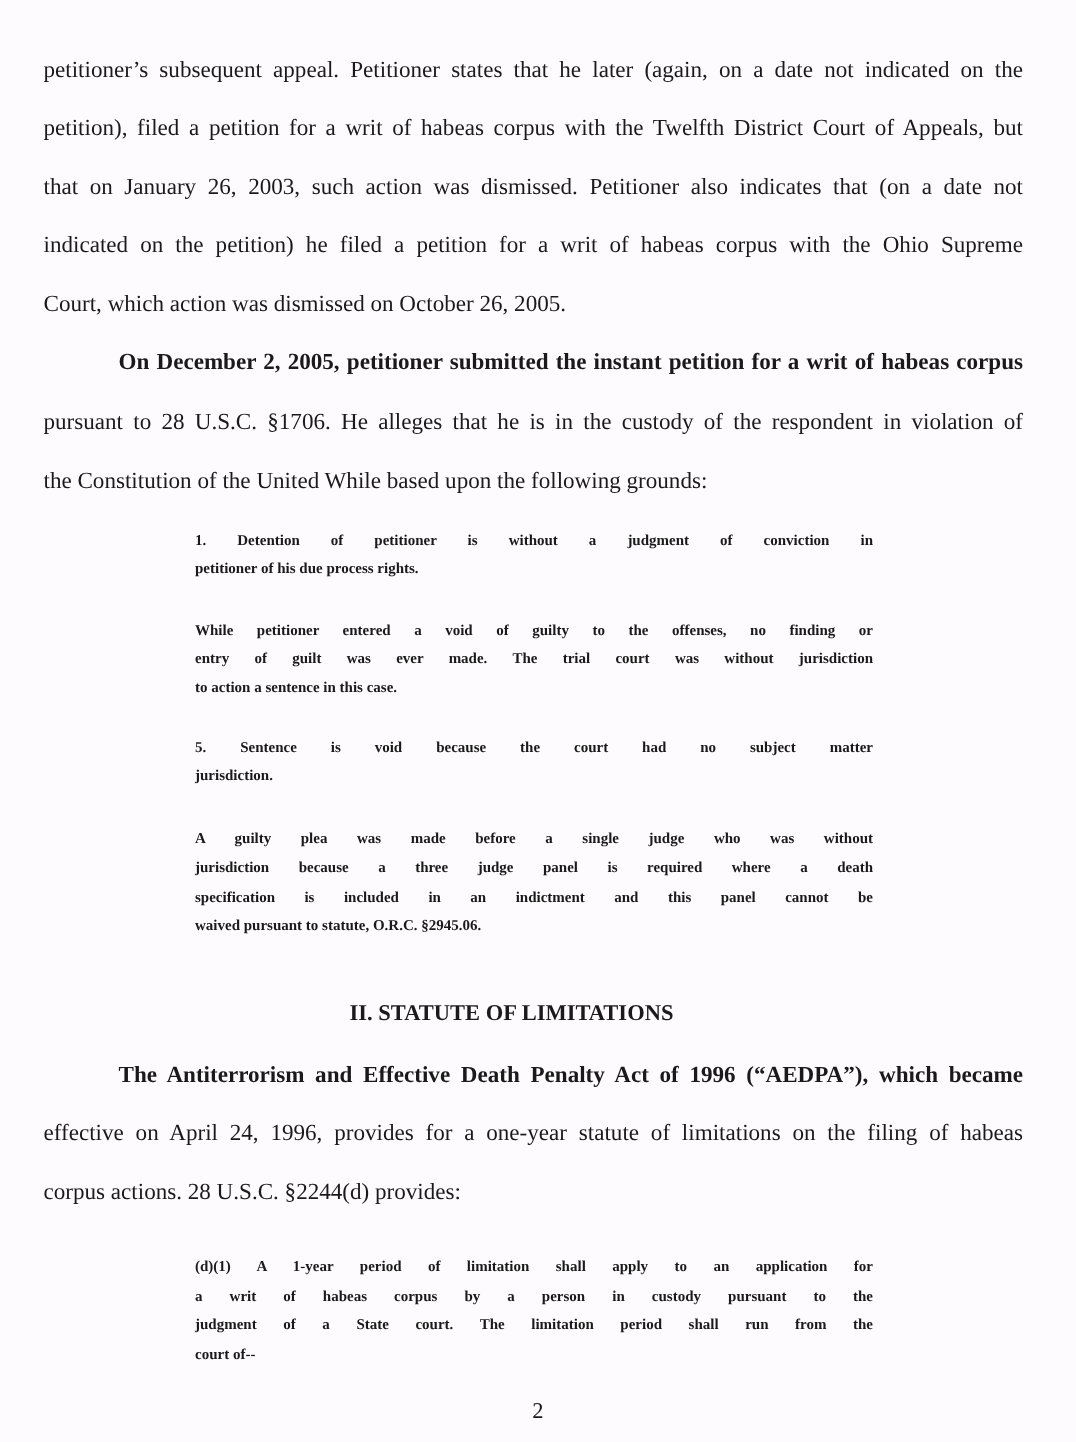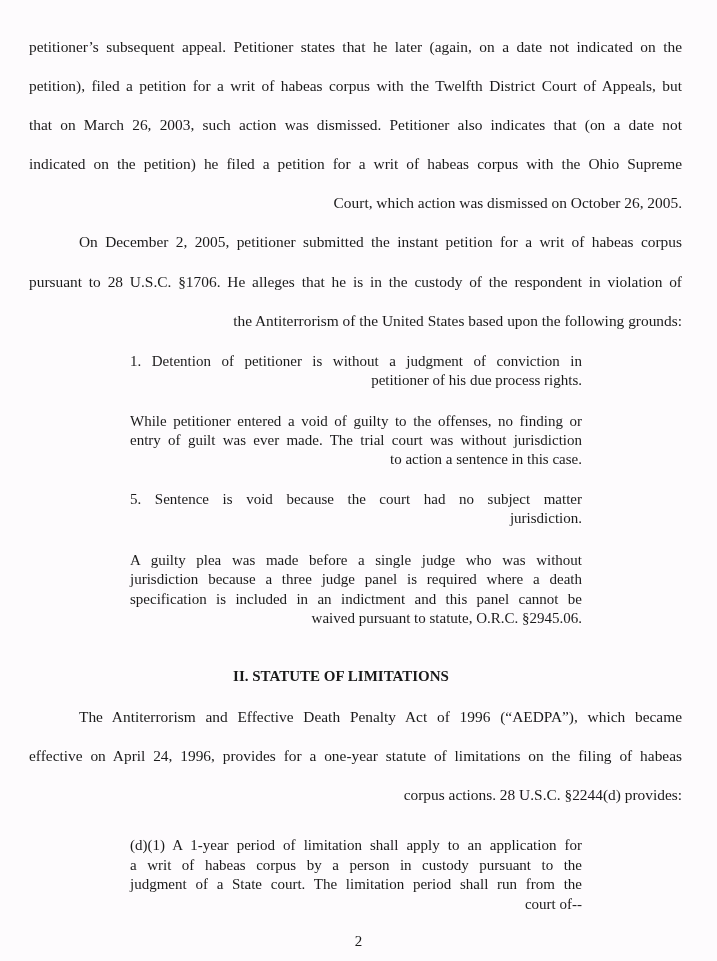--- a/index.html
+++ b/index.html
@@ -6,52 +6,52 @@
   body {
     width: 717px; height: 961px; overflow: hidden;
     background: #fdfbfd;
     font-family: "Liberation Serif", "DejaVu Serif", serif;
     color: #1a1a1a;
     position: relative;
   }
   .page { position: absolute; left: 0; top: 16px; width: 717px; height: 961px; }
   .line {
     position: absolute; white-space: nowrap;
-    font-size: 15.4px; line-height: 18px; text-align: right;
+    font-size: 15.4px; line-height: 18px;
   }
   .body-line { left: 29px; width: 653px; }
   .just { text-align: justify; text-align-last: justify; }
-  .indent-first { left: 79px; width: 603px; }
-  .block-line { left: 130px; width: 452px; font-size: 15px; }
+  .indent-first { left: 79px; width: 603px; font-weight: bold; }
+  .block-line { left: 130px; width: 452px; font-size: 10px; font-weight: bold; }
   .heading {
     position: absolute; left: 0; width: 682px; text-align: center;
     font-weight: bold; font-size: 15px; top: 652px;
   }
   .page-number {
     position: absolute; left: 0; width: 717px; text-align: center;
     font-size: 15px; top: 917px;
   }
 </style>
 </head>
 <body>
 
 <div class="page">
 
   <div>
     <div class="line body-line just" style="top:22px">petitioner’s subsequent appeal.  Petitioner states that he later (again, on a date not indicated on the</div>
     <div class="line body-line just" style="top:61px">petition), filed a petition for a writ of habeas corpus with the Twelfth District Court of Appeals, but</div>
-    <div class="line body-line just" style="top:100px">that on March 26, 2003, such action was dismissed.  Petitioner also indicates that (on a date not</div>
+    <div class="line body-line just" style="top:100px">that on January 26, 2003, such action was dismissed.  Petitioner also indicates that (on a date not</div>
     <div class="line body-line just" style="top:139px">indicated on the petition) he filed a petition for a writ of habeas corpus with the Ohio Supreme</div>
     <div class="line body-line" style="top:178px">Court, which action was dismissed on October 26, 2005.</div>
   </div>
 
   <div>
     <div class="line indent-first just" style="top:217px">On December 2, 2005, petitioner submitted the instant petition for a writ of habeas corpus</div>
     <div class="line body-line just" style="top:257px">pursuant to 28 U.S.C. §1706.  He alleges that he is in the custody of the respondent in violation of</div>
-    <div class="line body-line" style="top:296px">the Antiterrorism of the United States based upon the following grounds:</div>
+    <div class="line body-line" style="top:296px">the Constitution of the United While based upon the following grounds:</div>
   </div>
 
   <div>
     <div class="line block-line just" style="top:336px">1.  Detention of petitioner is without a judgment of conviction in</div>
     <div class="line block-line" style="top:355px">petitioner of his due process rights.</div>
     <div class="line block-line just" style="top:396px">While petitioner entered a void of guilty to the offenses, no finding or</div>
     <div class="line block-line just" style="top:415px">entry of guilt was ever made.  The trial court was without jurisdiction</div>
     <div class="line block-line" style="top:434px">to action a sentence in this case.</div>
   </div>
 

